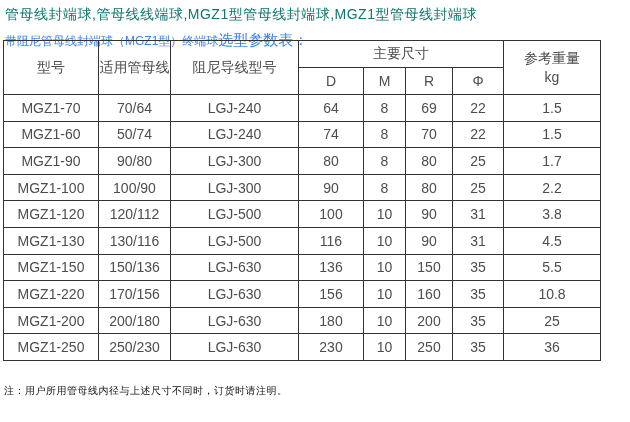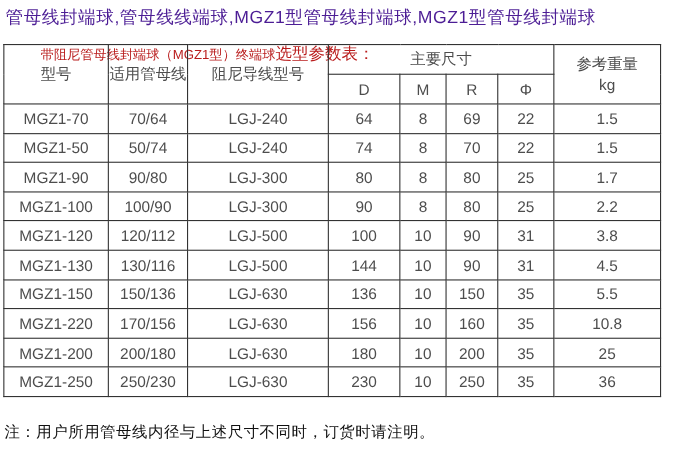--- a/index.html
+++ b/index.html
@@ -12,32 +12,31 @@
     position: relative;
     width: 630px;
     height: 422px;
     background: #ffffff;
     overflow: hidden;
   }
   .title1 {
     position: absolute;
     left: 5px;
     top: 6px;
-    font-size: 16px;
-    color: #4c1d95;
+    font-size: 14px;
+    color: #0f766e;
     white-space: nowrap;
     letter-spacing: 0.5px;
   }
   .title2 {
     position: absolute;
     left: 5px;
-    top: 40px;
-    color: #b91c1c;
-    white-space: nowrap;
-    margin-left: 32px;
+    top: 31px;
+    color: #3b82f6;
+    white-space: nowrap;
   }
   .title2 .small { font-size: 12px; }
   .title2 .large { font-size: 15px; }
   table.spec {
     position: absolute;
     left: 3px;
     top: 40px;
     width: 597px;
     border-collapse: collapse;
     table-layout: fixed;
@@ -53,21 +52,21 @@
     overflow: hidden;
     white-space: nowrap;
   }
   table.spec thead tr { height: 27px; }
   table.spec tbody tr { height: 26.6px; }
   .weight-line { display: block; line-height: 1.35; }
   .note {
     position: absolute;
     left: 4px;
     top: 384px;
-    font-size: 14px;
+    font-size: 10px;
     color: #111111;
     white-space: nowrap;
     letter-spacing: 0.5px;
   }
 </style>
 </head>
 <body>
 
 <div class="page">
 
@@ -112,21 +111,21 @@
           <td>MGZ1-70</td>
           <td>70/64</td>
           <td>LGJ-240</td>
           <td>64</td>
           <td>8</td>
           <td>69</td>
           <td>22</td>
           <td>1.5</td>
         </tr>
         <tr>
-          <td>MGZ1-50</td>
+          <td>MGZ1-60</td>
           <td>50/74</td>
           <td>LGJ-240</td>
           <td>74</td>
           <td>8</td>
           <td>70</td>
           <td>22</td>
           <td>1.5</td>
         </tr>
         <tr>
           <td>MGZ1-90</td>
@@ -155,21 +154,21 @@
           <td>100</td>
           <td>10</td>
           <td>90</td>
           <td>31</td>
           <td>3.8</td>
         </tr>
         <tr>
           <td>MGZ1-130</td>
           <td>130/116</td>
           <td>LGJ-500</td>
-          <td>144</td>
+          <td>116</td>
           <td>10</td>
           <td>90</td>
           <td>31</td>
           <td>4.5</td>
         </tr>
         <tr>
           <td>MGZ1-150</td>
           <td>150/136</td>
           <td>LGJ-630</td>
           <td>136</td>

